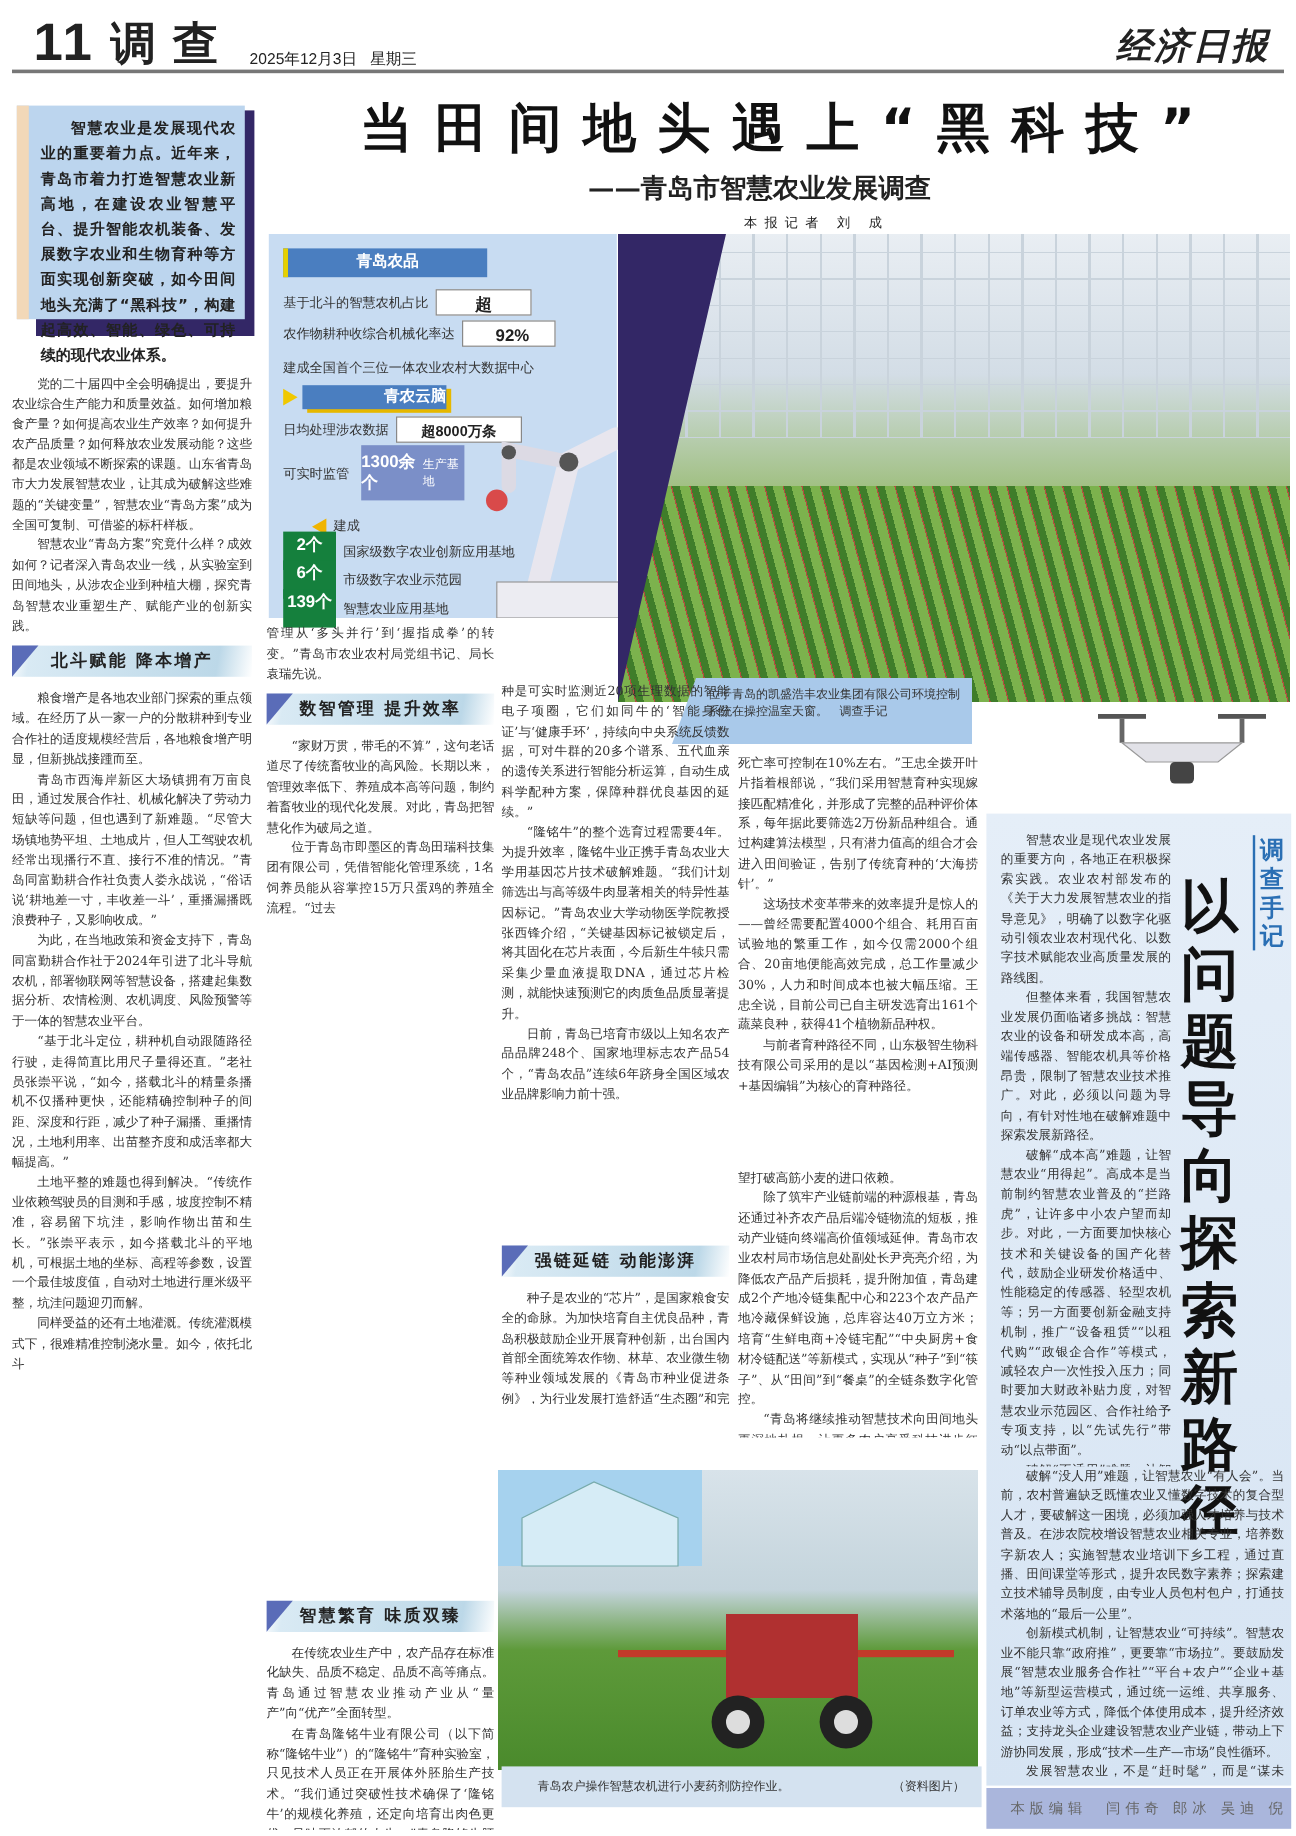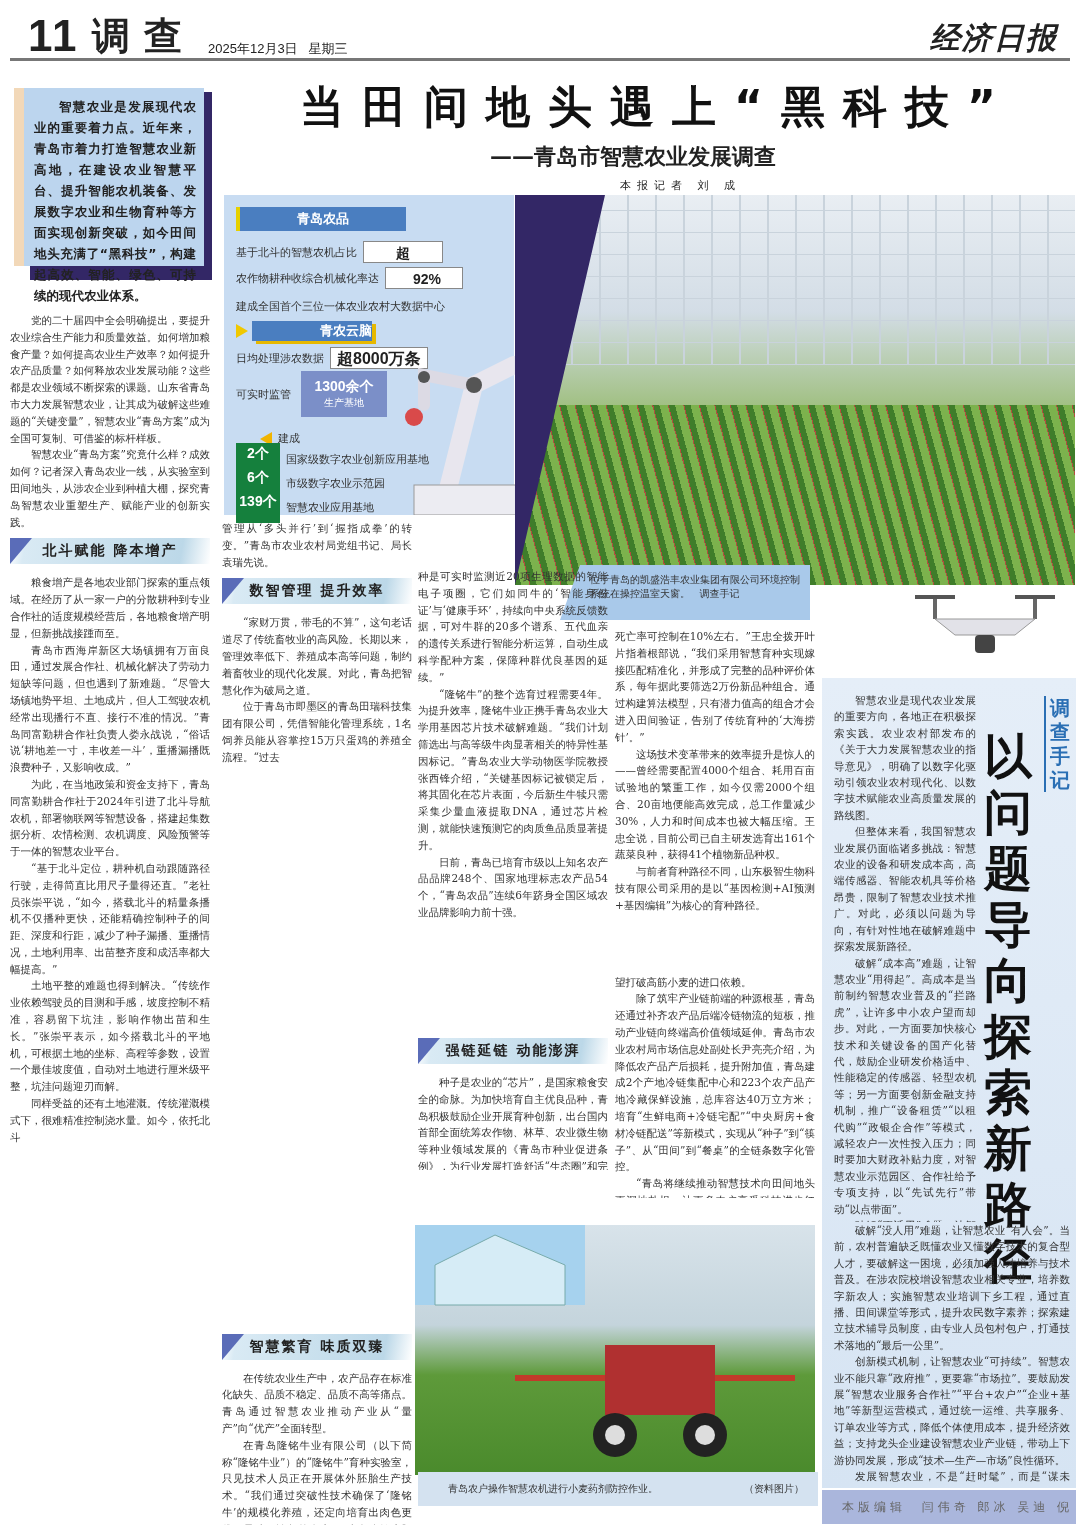--- a/index.html
+++ b/index.html
@@ -77,25 +77,25 @@
       <span>农作物耕种收综合机械化率达</span>
       <span class="info-val" style="width:78px;text-align:center">92%</span>
     </div>
   <div class="info-row" style="top:104px">建成全国首个三位一体农业农村大数据中心</div>
   <div class="abs" style="left:12px;top:126px;display:flex;align-items:center;gap:4px">
     <span style="width:0;height:0;border-top:7px solid transparent;border-bottom:7px solid transparent;border-left:12px solid #f0c800"></span>
     <span style="background:#4a7ec0;color:#fff;font:bold 13px 'DejaVu Sans',sans-serif;width:120px;text-align:right;height:20px;line-height:20px;box-shadow:4px 3px 0 #e6b800">青农云脑</span>
   </div>
   <div class="info-row" style="top:152px">
       <span>日均处理涉农数据</span>
-      <span class="info-val" style="padding:0 6px;font-size:16px">超8000万条</span>
+      <span class="info-val" style="padding:0 20px;font-size:12px">超8000万条</span>
     </div>
   <div class="info-row" style="top:176px">
       <span>可实时监管</span>
-    <span style="background:#7b8fc8;color:#fff;width:86px;height:46px;display:flex;flex-direction:column;align-items:center;justify-content:center;margin-left:4px">
+    <span style="background:#7b8fc8;color:#fff;width:86px;height:46px;display:flex;flex-direction:row;align-items:center;justify-content:center;margin-left:4px">
         <b style="font:bold 14px 'Liberation Sans',sans-serif">1300余个</b>
         <span style="font-size:10px">生产基地</span>
       </span>
     </div>
   <div class="info-row" style="top:236px;left:36px">
       <span style="width:0;height:0;border-top:7px solid transparent;border-bottom:7px solid transparent;border-right:12px solid #f0b400"></span>
       <span>建成</span>
     </div>
   <div class="info-row" style="top:248px">
       <span class="num-box">2个</span>

